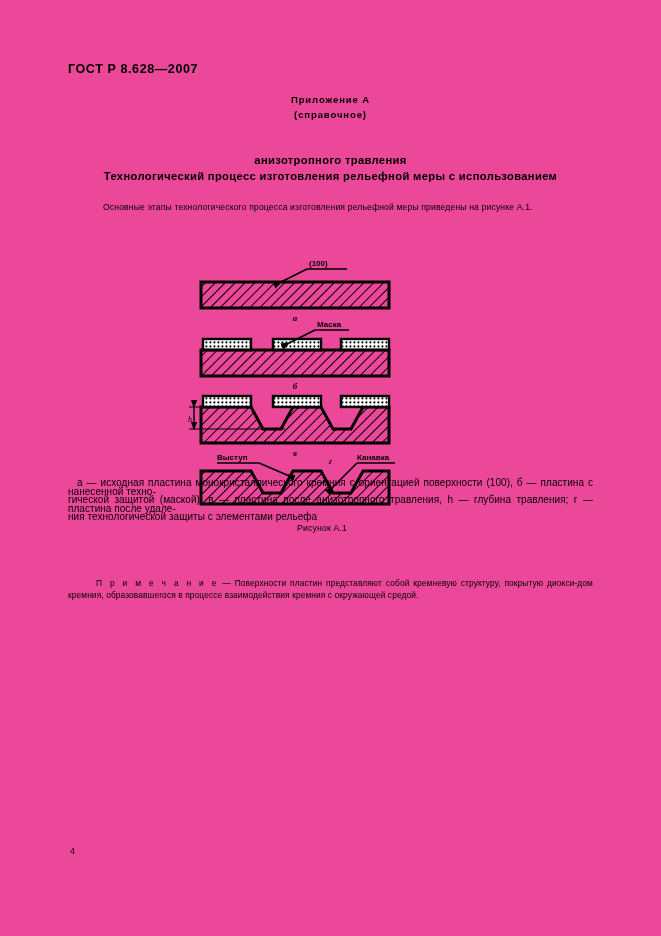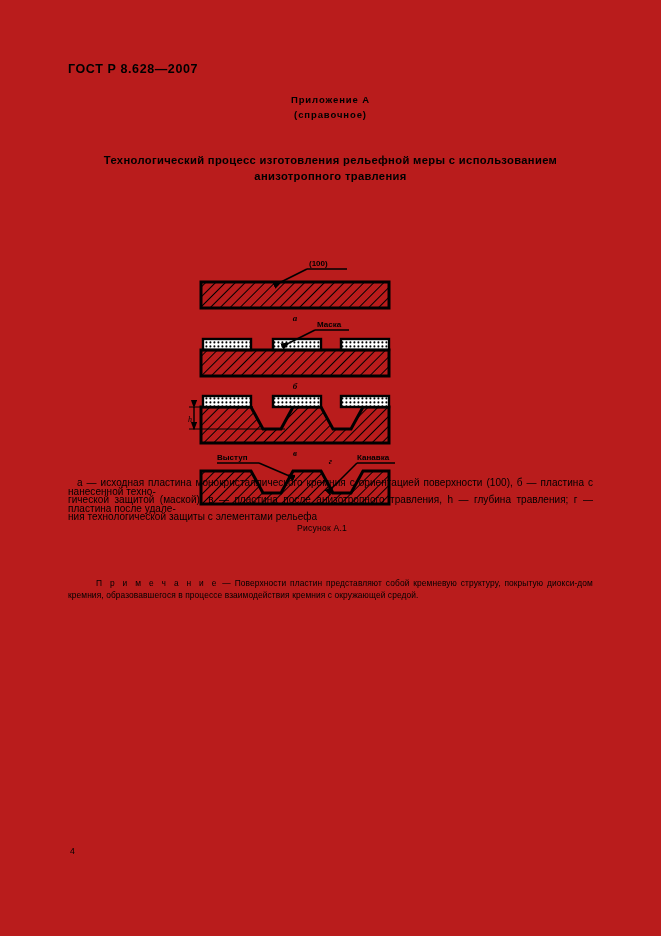--- a/index.html
+++ b/index.html
@@ -8,21 +8,21 @@
     background: #ffffff;
   }
   body {
     font-family: "Liberation Sans", sans-serif;
     color: #000000;
   }
   #page {
     position: relative;
     width: 661px;
     height: 936px;
-    background: #b91c1c;
+    background: #ec4899;
     overflow: hidden;
   }
 
   
   .gost-header {
     position: absolute;
     left: 68px;
     top: 62px;
     font-size: 12.5px;
     font-weight: bold;
@@ -135,24 +135,25 @@
 <div id="page">
 
   <div class="gost-header">ГОСТ Р 8.628—2007</div>
 
   <div class="appendix-block">
     <div class="appendix-line">Приложение А</div>
     <div class="appendix-line">(справочное)</div>
   </div>
 
   <div class="doc-title">
+    <div>анизотропного травления</div>
     <div>Технологический процесс изготовления рельефной меры с использованием</div>
-    <div>анизотропного травления</div>
-  </div>
-
+  </div>
+
+  <div class="intro-par">Основные этапы технологического процесса изготовления рельефной меры приведены на рисунке А.1.</div>
 
   <div class="figure-area">
     <svg class="figure-svg" width="300" height="250" viewBox="0 0 300 250">
       <defs>
         <pattern id="hatch" width="7" height="7" patternTransform="rotate(45)" patternUnits="userSpaceOnUse">
           <line x1="0" y1="0" x2="0" y2="7" stroke="#000" stroke-width="2"></line>
         </pattern>
         <pattern id="dots" width="4" height="4" patternUnits="userSpaceOnUse">
           <rect width="4" height="4" fill="#fff"></rect>
           <circle cx="1.4" cy="1.4" r="1.05" fill="#000"></circle>

